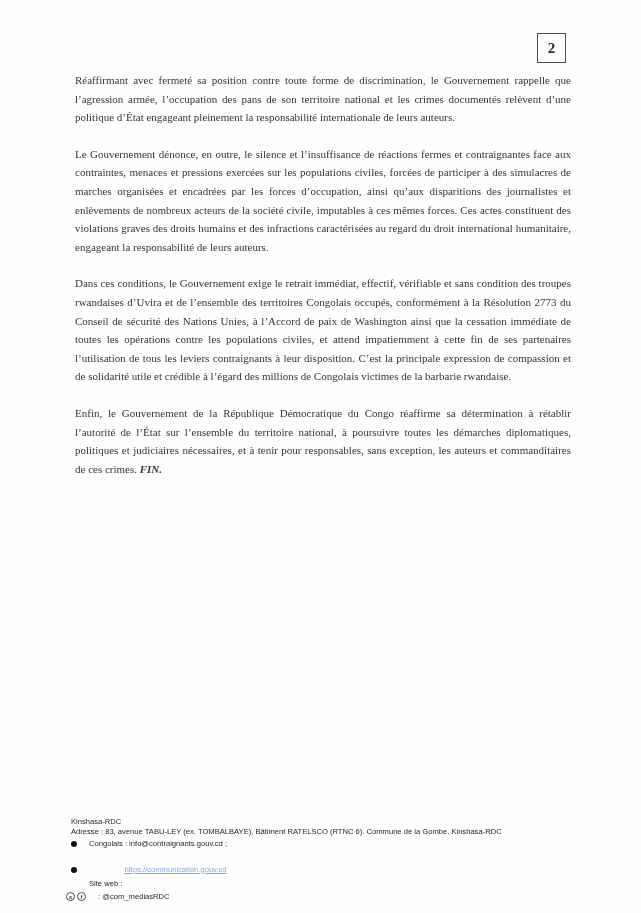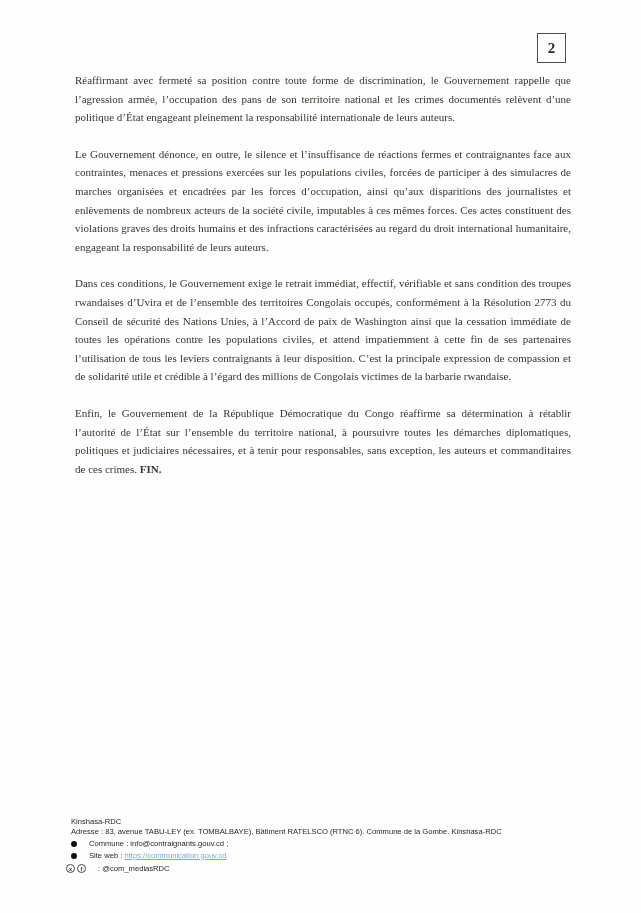--- a/index.html
+++ b/index.html
@@ -33,21 +33,21 @@
     left: 75px;
     top: 71px;
     width: 496px;
     color: #39342f;
     font-size: 11px;
     line-height: 18.6px;
     text-align: justify;
     text-justify: inter-word;
   }
   .content p { margin-bottom: 18px; }
-  .fin { font-weight: bold; }
+  .fin { font-weight: bold; font-style: italic; }
   .doc-footer {
     position: absolute;
     left: 71px;
     top: 817px;
     width: 520px;
     font-family: "Liberation Sans", "DejaVu Sans", sans-serif;
     font-size: 7.6px;
     line-height: 10.2px;
     color: #262626;
   }
@@ -107,26 +107,26 @@
     <p>Le Gouvernement dénonce, en outre, le silence et l’insuffisance de réactions fermes et contraignantes face aux contraintes, menaces et pressions exercées sur les populations civiles, forcées de participer à des simulacres de marches organisées et encadrées par les forces d’occupation, ainsi qu’aux disparitions des journalistes et enlèvements de nombreux acteurs de la société civile, imputables à ces mêmes forces. Ces actes constituent des violations graves des droits humains et des infractions caractérisées au regard du droit international humanitaire, engageant la responsabilité de leurs auteurs.</p>
     <p>Dans ces conditions, le Gouvernement exige le retrait immédiat, effectif, vérifiable et sans condition des troupes rwandaises d’Uvira et de l’ensemble des territoires Congolais occupés, conformément à la Résolution 2773 du Conseil de sécurité des Nations Unies, à l’Accord de paix de Washington ainsi que la cessation immédiate de toutes les opérations contre les populations civiles, et attend impatiemment à cette fin de ses partenaires l’utilisation de tous les leviers contraignants à leur disposition. C’est la principale expression de compassion et de solidarité utile et crédible à l’égard des millions de Congolais victimes de la barbarie rwandaise.</p>
     <p><span>Enfin, le Gouvernement de la République Démocratique du Congo réaffirme sa détermination à rétablir l’autorité de l’État sur l’ensemble du territoire national, à poursuivre toutes les démarches diplomatiques, politiques et judiciaires nécessaires, et à tenir pour responsables, sans exception, les auteurs et commanditaires de ces crimes. </span><span class="fin">FIN.</span></p>
   </main>
 
   <footer class="doc-footer">
     <div class="f-line">Kinshasa-RDC</div>
     <div class="f-line">Adresse : 83, avenue TABU-LEY (ex. TOMBALBAYE), Bâtiment RATELSCO (RTNC 6). Commune de la Gombe. Kinshasa-RDC</div>
     <div class="f-line bullet-line">
       <span class="bullet"></span>
-      <span style="white-space:pre;">Commune : </span>
+      <span style="white-space:pre;">Congolais : </span>
       <span>info@contraignants.gouv.cd ;</span>
     </div>
     <div class="f-line bullet-line">
       <span class="bullet"></span>
-      <span style="white-space:pre;">Site web : </span>
+      <span style="white-space:pre;margin-top:28px;">Site web : </span>
       <a class="link">https://communication.gouv.cd</a>
     </div>
     <div class="f-line social-line">
       <span class="soc-icon">x</span>
       <span class="soc-icon">f</span>
       <span class="soc-gap"></span>
       <span style="white-space:pre;"> : </span>
       <span>@com_mediasRDC</span>
     </div>
   </footer>

